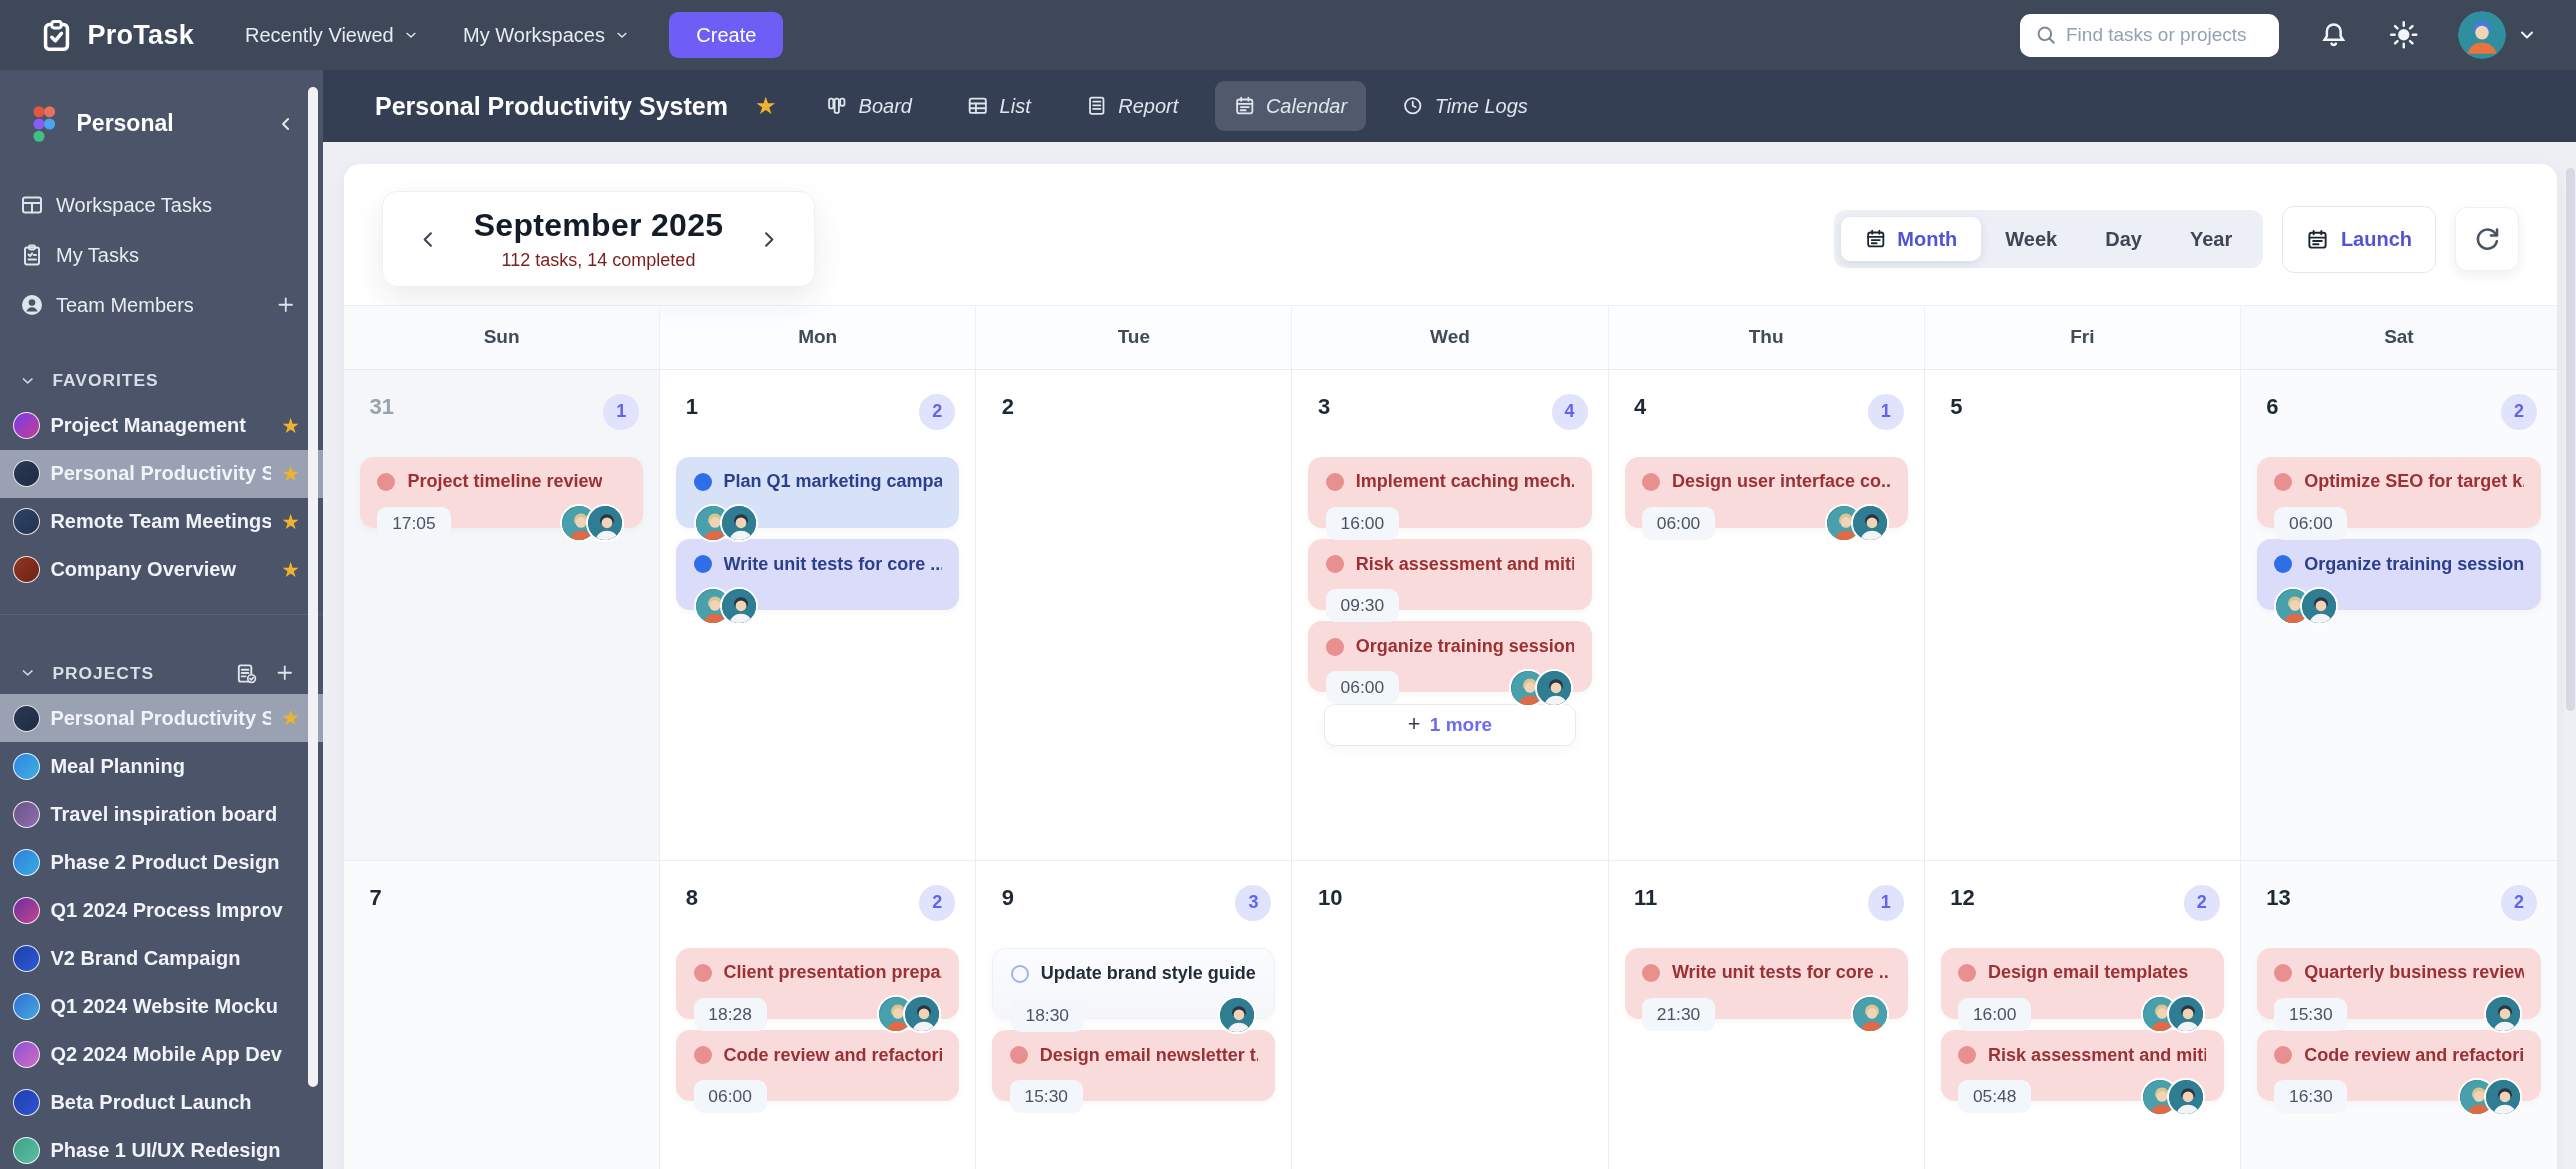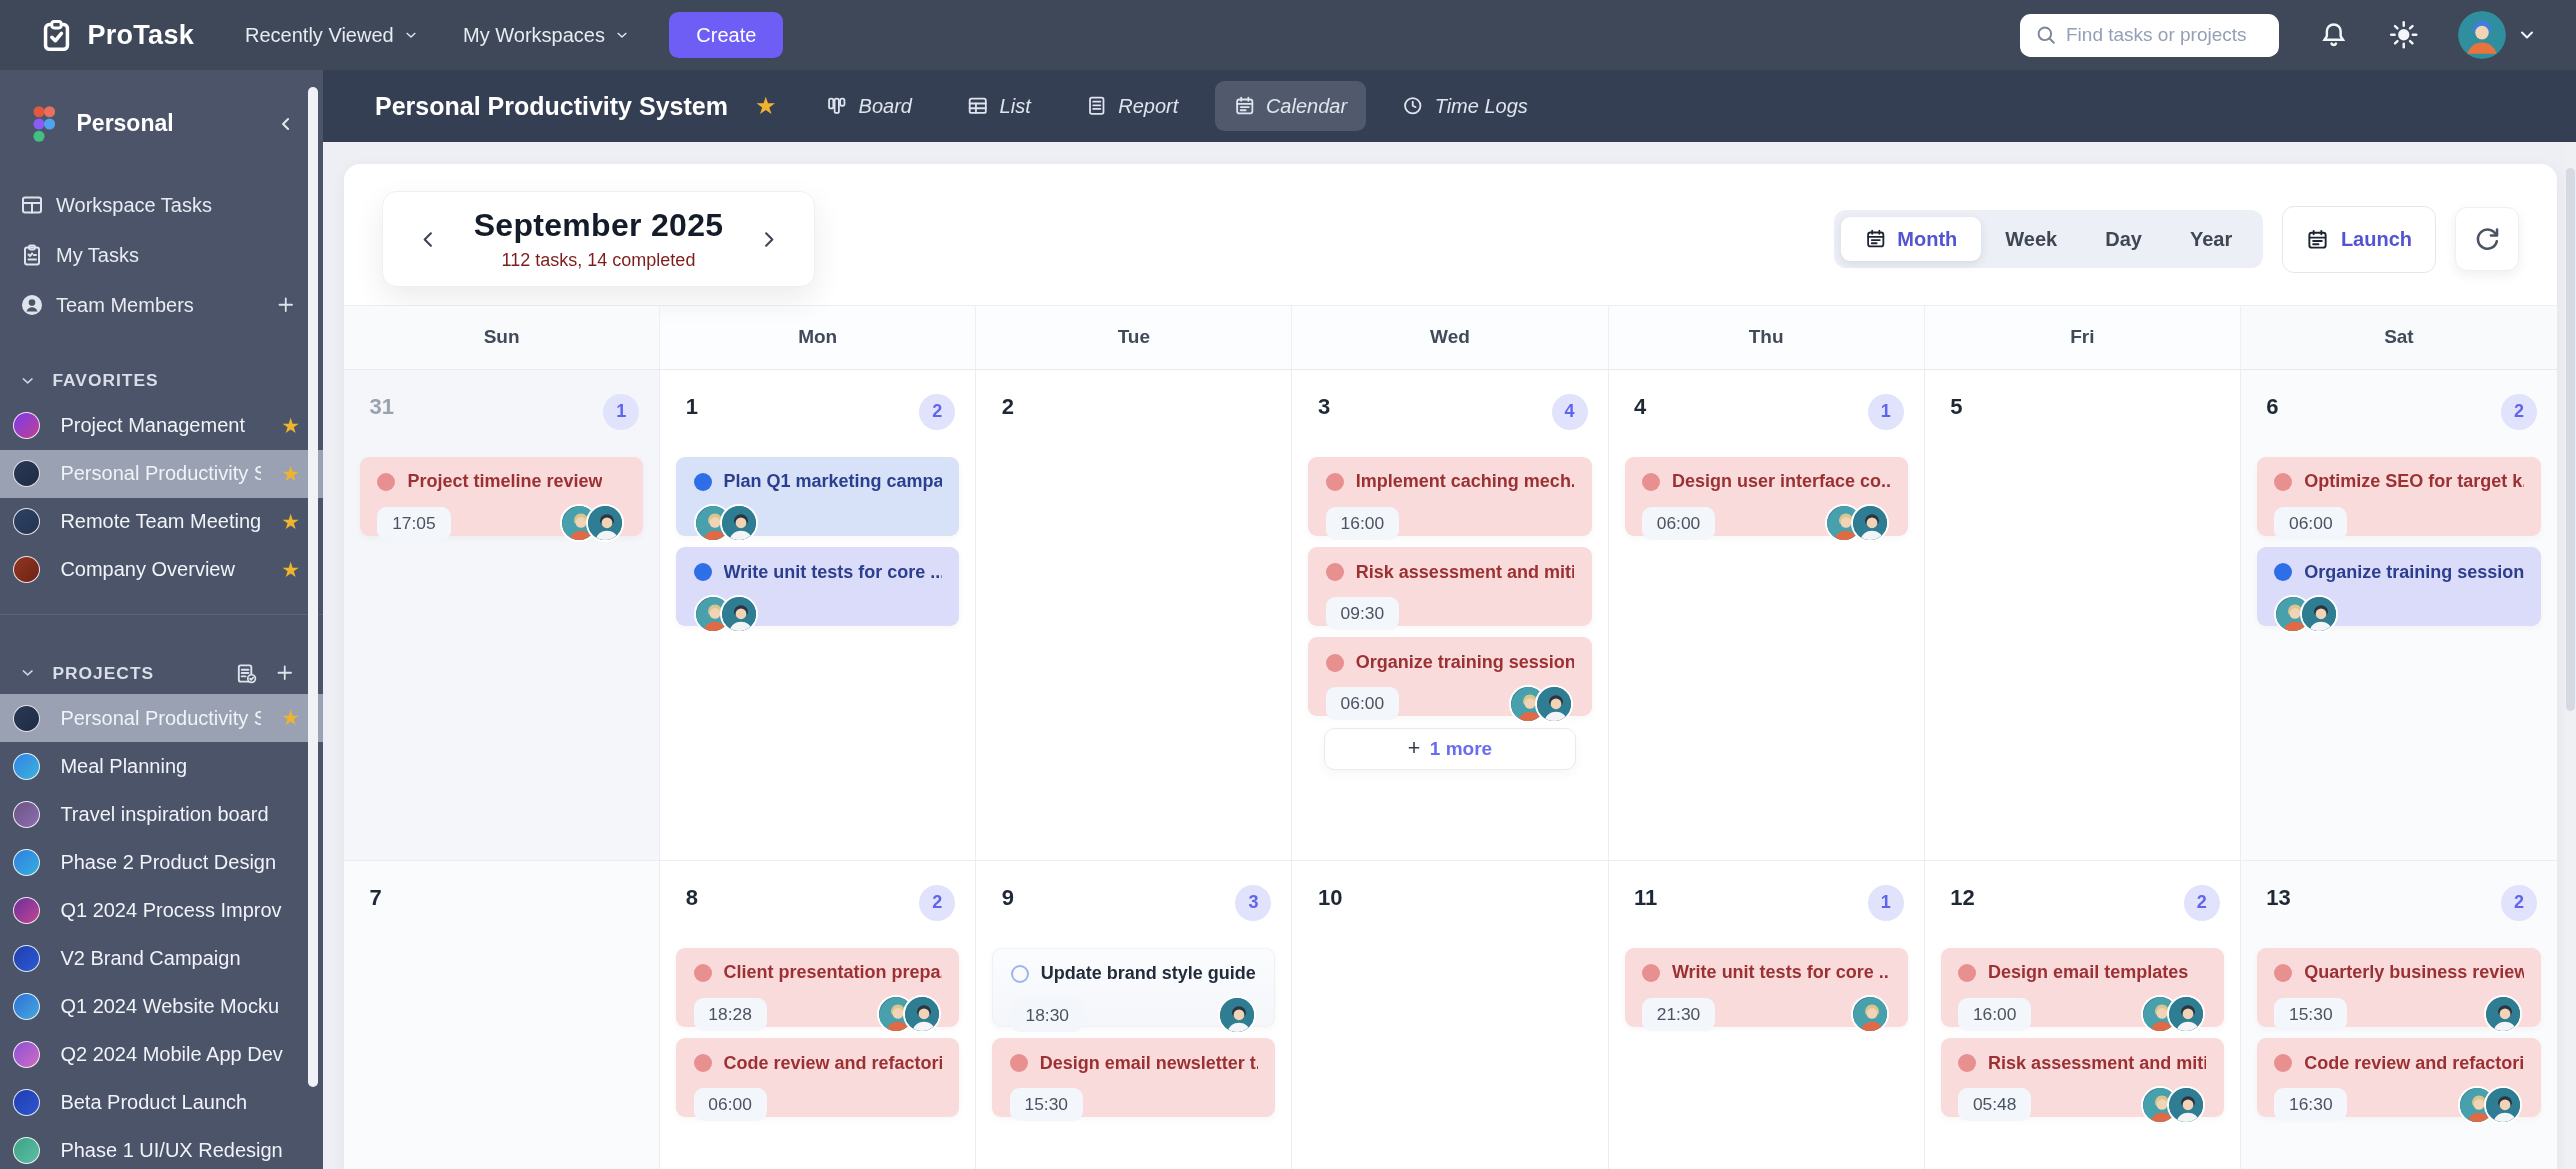--- a/index.html
+++ b/index.html
@@ -25,21 +25,21 @@
   
   .sidebar { position:fixed; top:70px; left:0; bottom:0; width:323px; background:#4b5468; color:#e9edf4; padding-top:24px; z-index:30; }
   .ws-row { display:flex; align-items:center; gap:19px; padding:0 27px 0 29.5px; height:59px; }
   .ws-name { font-size:23px; font-weight:600; color:#fff; flex:1; }
   .side-nav { margin-top:27px; }
   .s-item { display:flex; align-items:center; gap:12px; height:50px; padding:0 27px 0 20px; font-size:20px; color:#e8ecf2; cursor:pointer; }
   .s-item .spacer { margin-left:auto; }
   .section-head { display:flex; align-items:center; gap:16px; margin-top:29.5px; height:42px; padding:0 28px 0 19px; font-size:17.4px; font-weight:700; letter-spacing:1px; color:#d9dee9; }
   .section-head .sh-title { flex:1; }
   .sec-projects { border-top:0.7px solid #5b6377; margin-top:20px; padding-top:8px; }
-  .p-row { display:flex; align-items:center; gap:20px; height:48px; padding:0 23px 0 13.4px; cursor:pointer; }
+  .p-row { display:flex; align-items:center; gap:10px; height:48px; padding:0 23px 0 13.4px; cursor:pointer;font-weight:bold; }
   .p-row.selected { background:#99a1b3; }
   .p-circle { width:27px; height:27px; border-radius:50%; border:1.3px solid rgba(255,255,255,.85); flex:0 0 auto; }
   .p-label { font-size:20px; color:#f0f3f8; flex:1; white-space:nowrap; overflow:hidden; }
   .p-star { color:#efb42e; font-size:21px; flex:0 0 auto; }
   .sb-thumb { position:absolute; right:4.7px; top:17.4px; width:10px; height:1000px; background:#f0f2f6; border-radius:6.7px; }
 
   
   .main-header { position:fixed; left:323px; top:70px; right:0; height:72px; background:#353f54; display:flex; align-items:center; padding:0 38px 0 52px; z-index:20; }
   .ph-title { font-size:25px; font-weight:700; color:#fff; white-space:nowrap; }
   .ph-star { color:#efb42e; font-size:24px; margin:0 31px 0 27px; }
@@ -77,21 +77,21 @@
   .week.w2 { height:805px; }
   .cell { background:#fff; border-right:0.7px solid #ebedf2; border-bottom:0.7px solid #ebedf2; overflow:hidden; cursor:pointer; }
   .cell:nth-child(7n) { border-right:none; }
   .cell.weekend { background:#fafbfd; }
   .cell.muted { background:#f4f6f9; }
   .cell-head { display:flex; align-items:flex-start; justify-content:space-between; padding:24px 20px 0 25.5px; height:87px;text-align:center; }
   .dnum { font-size:22px; font-weight:600; color:#1f2835; }
   .cell.muted .dnum { color:#9aa2ae; }
   .badge { min-width:36px; height:36px; border-radius:18px; background:#e0e3fb; color:#6065ee; font-size:18px; font-weight:600; display:flex; align-items:center; justify-content:center; padding:0 6.7px; }
   .events { padding:0 16px; }
-  .event { border-radius:9px; padding:14.8px 17.4px; margin-bottom:11.4px; height:79px; box-shadow:0 2px 6.7px rgba(120,70,70,.05); }
+  .event { border-radius:14px; padding:14.8px 17.4px; margin-bottom:11.4px; height:71px; box-shadow:0 2px 6.7px rgba(120,70,70,.05); }
   .event.red { background:#f9dbdb; }
   .event.blue { background:#d7e2f8; }
   .event.indigo { background:#dbdcf9; }
   .event.done { background:linear-gradient(180deg,#fbfcfe,#f4f6fa); border:0.7px solid #eef1f6; }
   .ev-top { display:flex; align-items:center; gap:12px; margin-bottom:10.7px; }
   .dot { width:18px; height:18px; border-radius:50%; flex:0 0 auto; }
   .event.red .dot { background:#e88f8f; }
   .event.blue .dot, .event.indigo .dot { background:#2e6fe8; }
   .event.done .dot { background:transparent; border:2px solid #9db4ec; }
   .ev-title { font-size:18px; font-weight:600; white-space:nowrap; overflow:hidden; }

